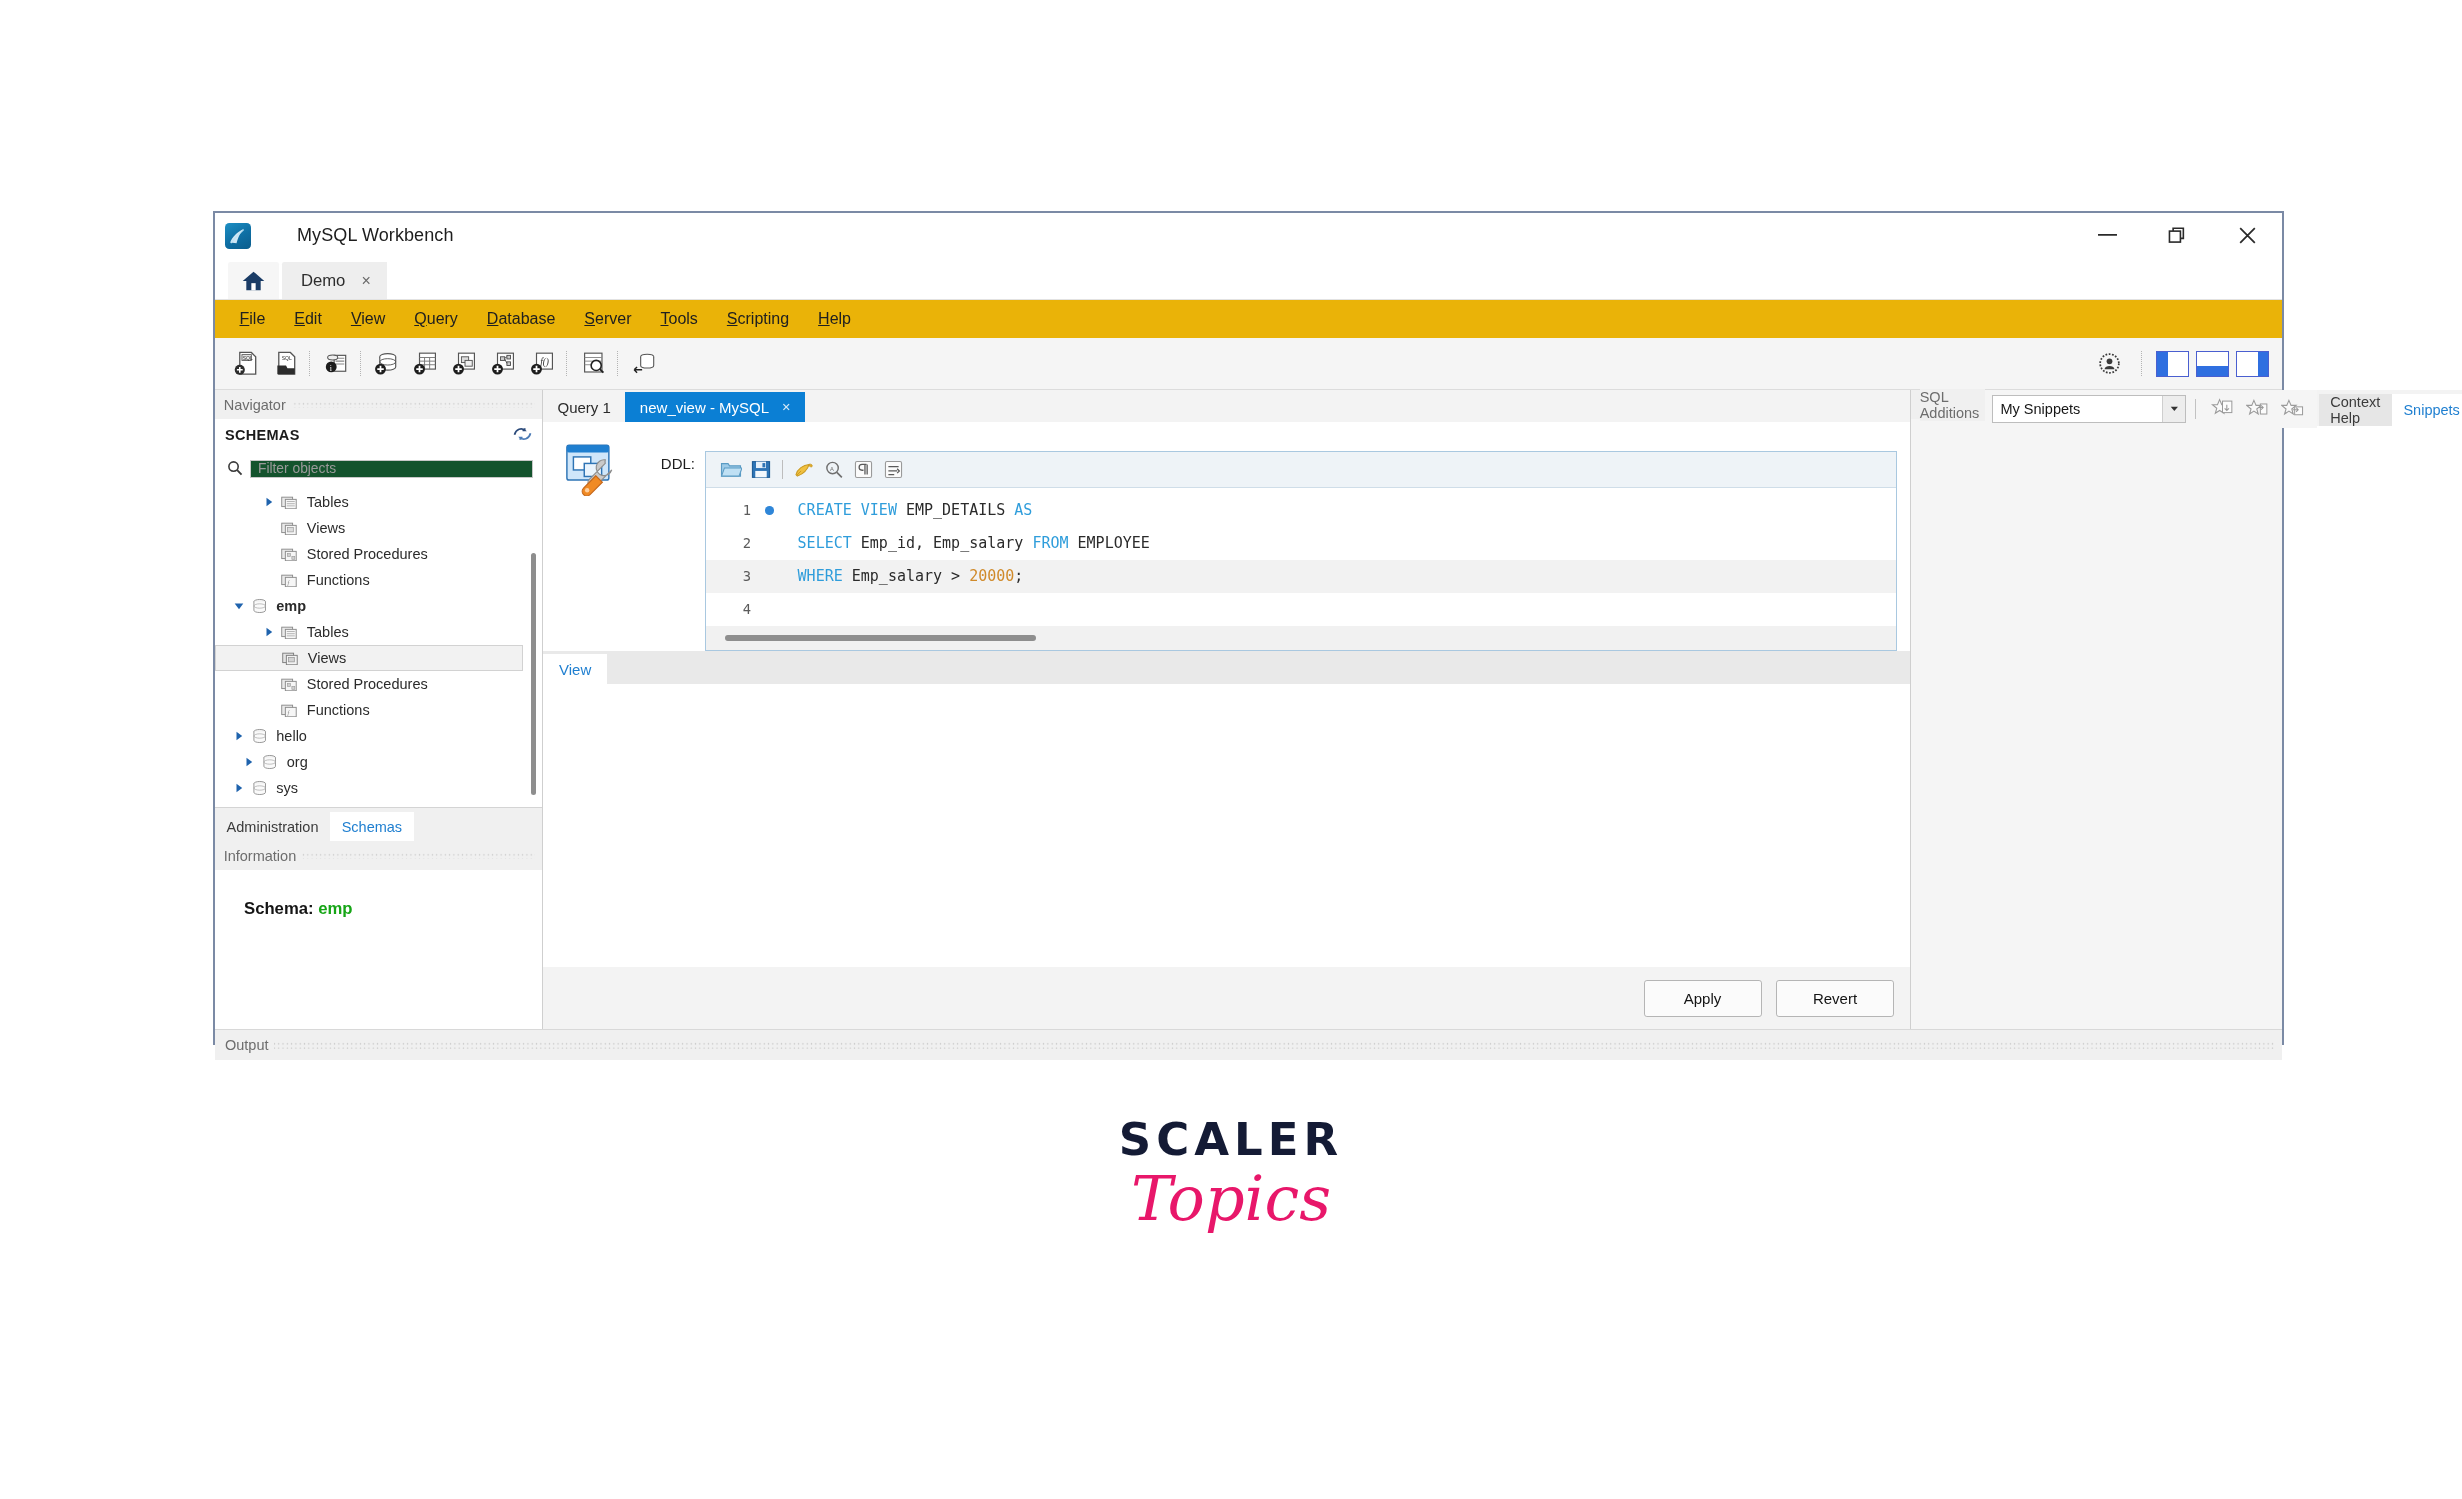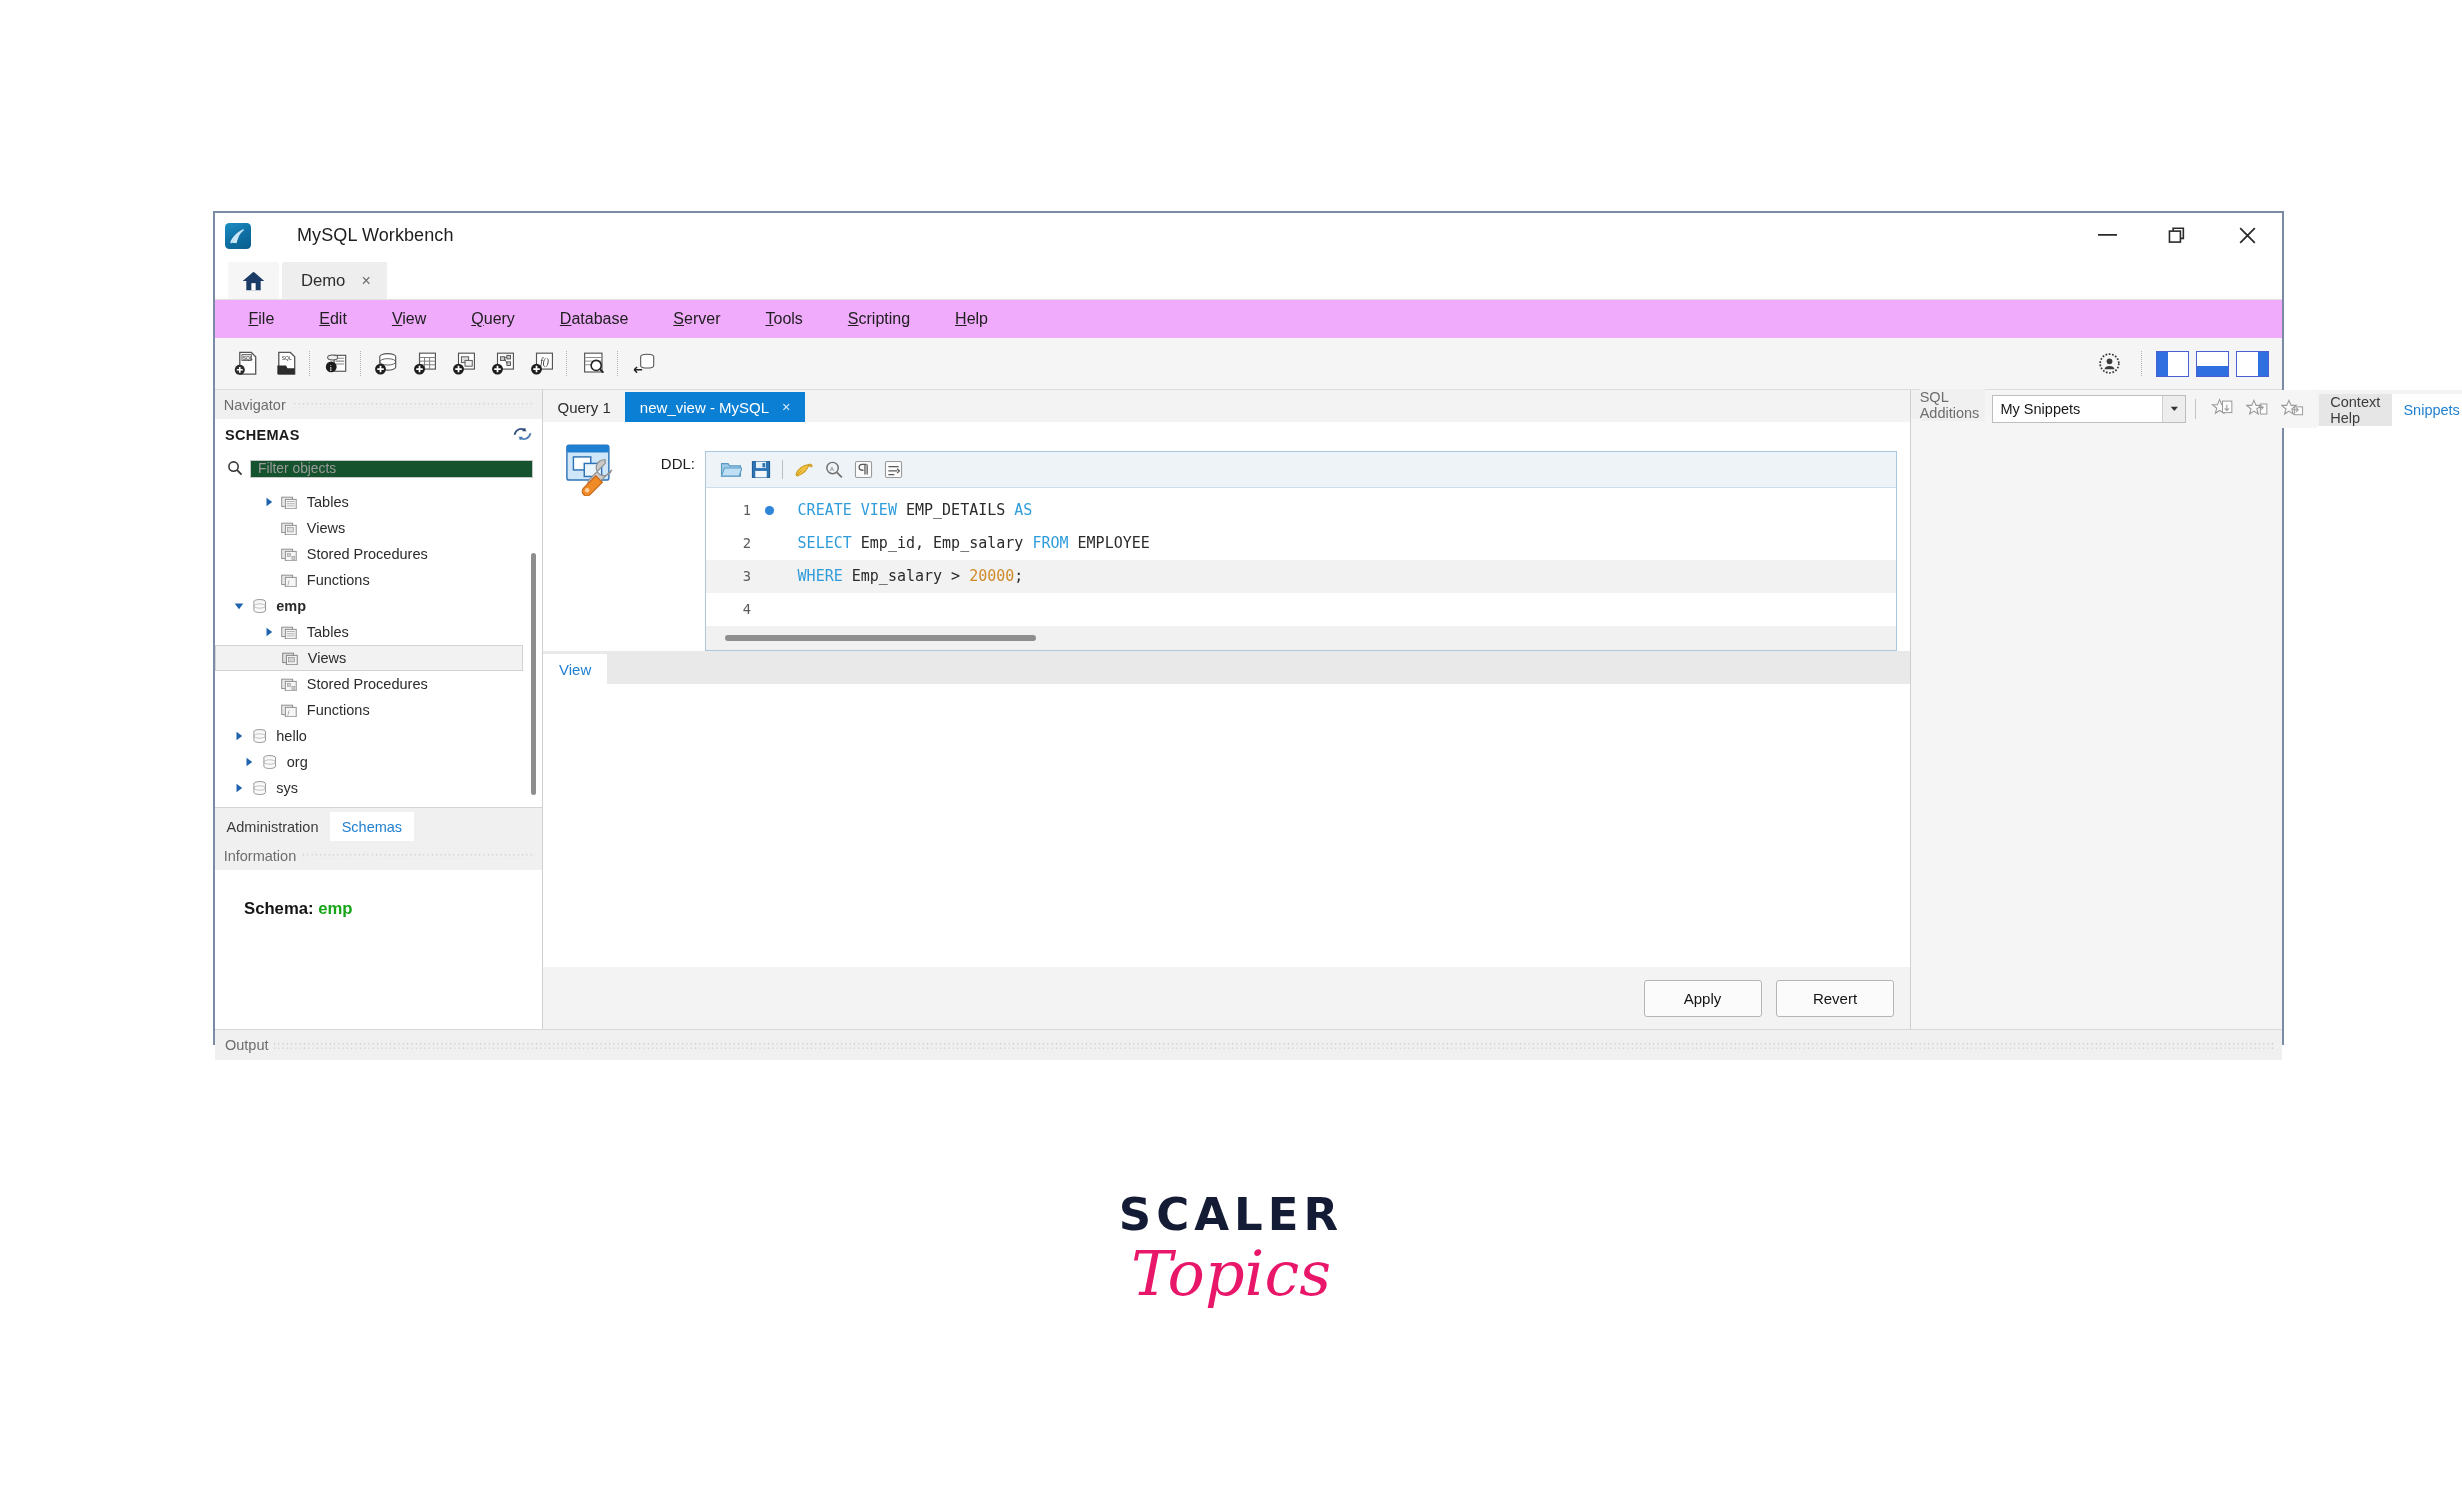--- a/index.html
+++ b/index.html
@@ -25,21 +25,21 @@
   
   .doctabs{height:42px;background:#ffffff;display:flex;align-items:flex-end;padding-left:13px;position:relative;}
   .doctabs::after{content:"";position:absolute;left:0;right:0;bottom:0;height:0.7px;background:#e2e2e2;}
   .home-tab{width:51px;height:38px;background:#f6f6f6;display:flex;align-items:center;justify-content:center;border-top-left-radius:2.2px;border-top-right-radius:2.2px;}
   .demo-tab{height:38px;background:#eeeeee;display:flex;align-items:center;padding:0 16px 0 19px;margin-left:2.9px;
     border-top-left-radius:2.2px; position:relative;}
   .demo-tab span.lbl{font-size:16.7px;color:#2d2d2d;}
   .demo-tab .tab-x{margin-left:16px;font-size:16px;color:#6a6a6a;line-height:1;}
 
   
-  .menubar{height:38px;background:#f0abfc;display:flex;align-items:center;padding-left:19px;gap:16px;}
+  .menubar{height:38px;background:#eab308;display:flex;align-items:center;padding-left:10px;gap:0px;}
   .menu-item{font-size:16px;color:#202020;padding:0 14.5px;white-space:nowrap;}
   .menu-item u{text-decoration:underline;}
 
   
   .toolbar{height:51px;background:#f5f5f5;display:flex;align-items:center;padding-left:11.6px;position:relative;border-bottom:0.7px solid #dcdcdc;}
   .tb-ico{width:39px;height:36px;display:flex;align-items:center;justify-content:center;}
   .tb-sep{width:2.2px;height:24.6px;border-left:1.4px dotted #b4b4b4;margin:0 4.3px;}
   .tb-right{position:absolute;right:13px;top:0;height:51px;display:flex;align-items:center;gap:7.2px;}
   .layout-btn{width:33px;height:26px;border:1.4px solid #4a5fd0;box-sizing:border-box;background:#ffffff;position:relative;}
   .layout-btn i{position:absolute;background:#2f6fe0;display:block;}
@@ -129,21 +129,21 @@
   .rtab.active{background:#ffffff;color:#1f7fd0;}
   .rtab.filler{flex:1;background:#f3f3f3;}
 
   
   .output-strip{height:30px;background:#f0f0f0;display:flex;align-items:center;padding-left:10px;position:relative;border-top:0.7px solid #d8d8d8;}
   .output-strip .cap-txt{font-size:14.5px;color:#6d6d6d;background:#f0f0f0;padding-right:5.8px;z-index:2;}
   .output-strip .cap-dots{position:absolute;left:10px;right:7.2px;top:50%;height:6.5px;transform:translateY(-50%);
      background-image:radial-gradient(#b9b9b9 0.7px, transparent 0.9px);background-size:4.3px 4.3px;z-index:1;}
 
   
-  .logo{position:absolute;left:0;right:0;top:1188px;display:flex;flex-direction:column;align-items:center;}
+  .logo{position:absolute;left:0;right:0;top:1113px;display:flex;flex-direction:column;align-items:center;}
   .logo .scaler{font-size:45px;font-weight:bold;letter-spacing:5px;color:#141b35;font-family:"DejaVu Sans",sans-serif;}
   .logo .topics{font-size:62px;color:#e8176a;font-family:"DejaVu Serif",serif;font-style:italic;margin-top:-4.3px;}
 </style>
 </head>
 <body>
 
 <div class="app-window">
 
   <div class="titlebar">
     <div class="mysql-logo">

